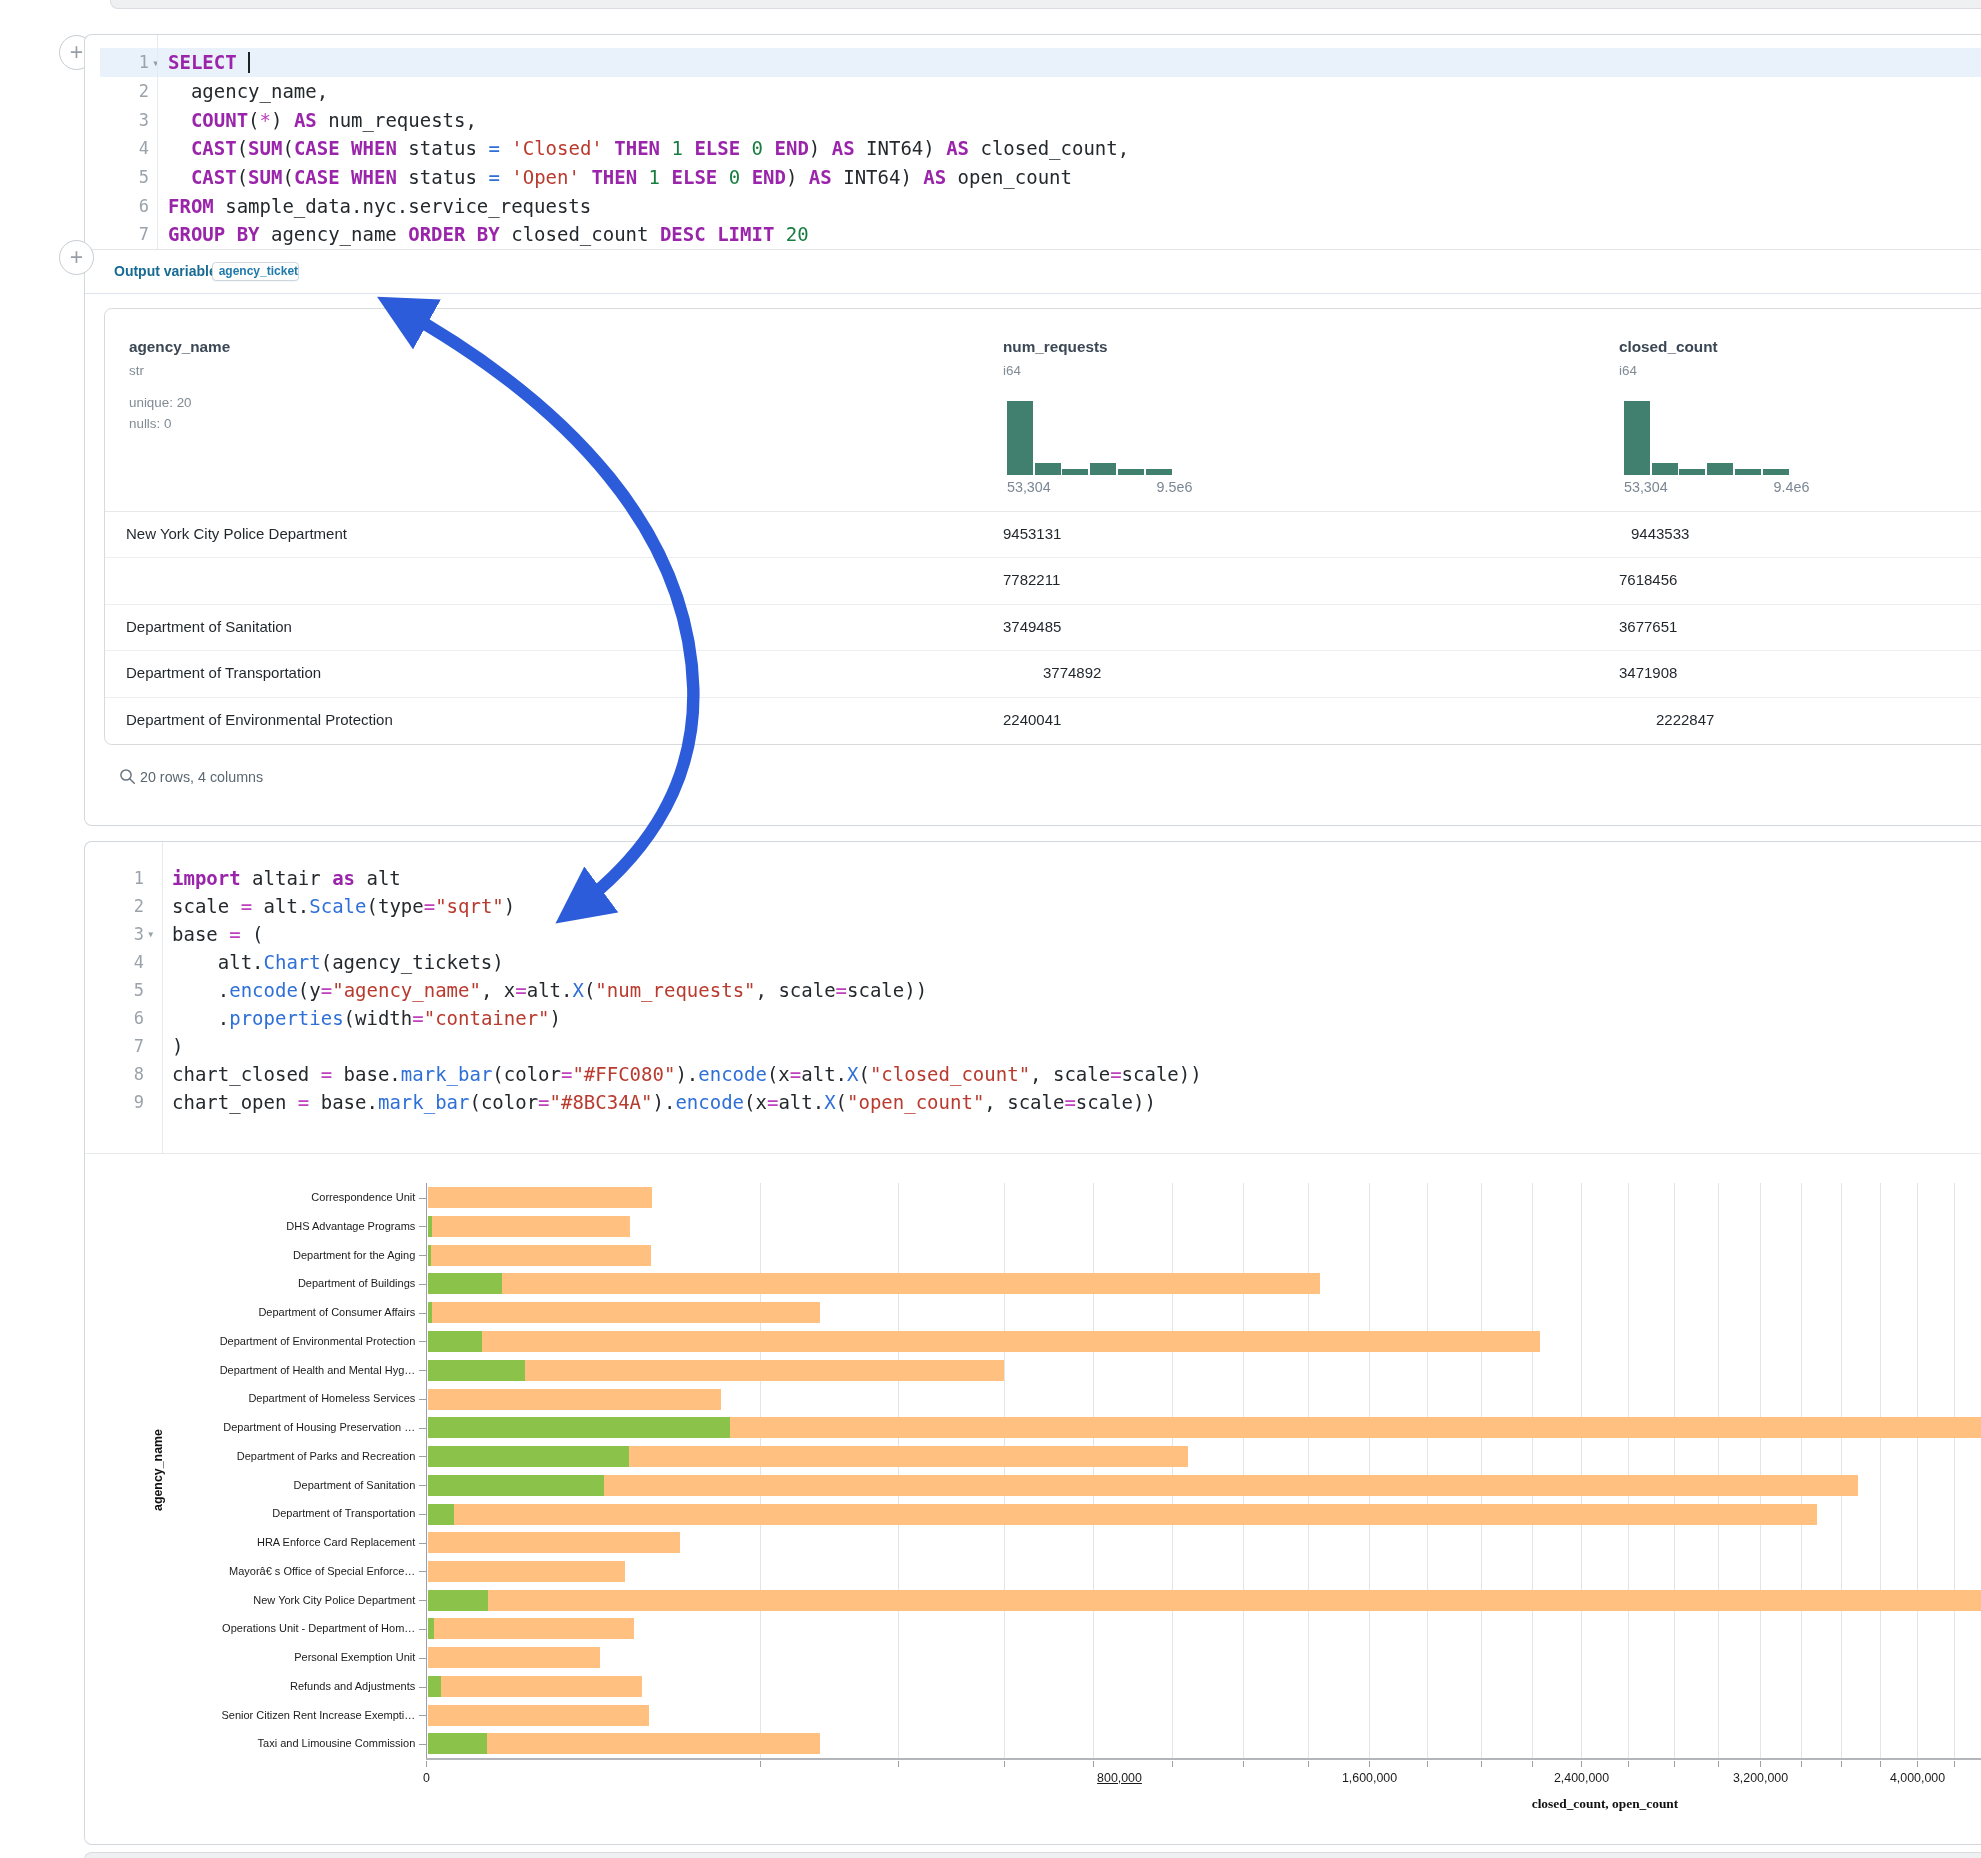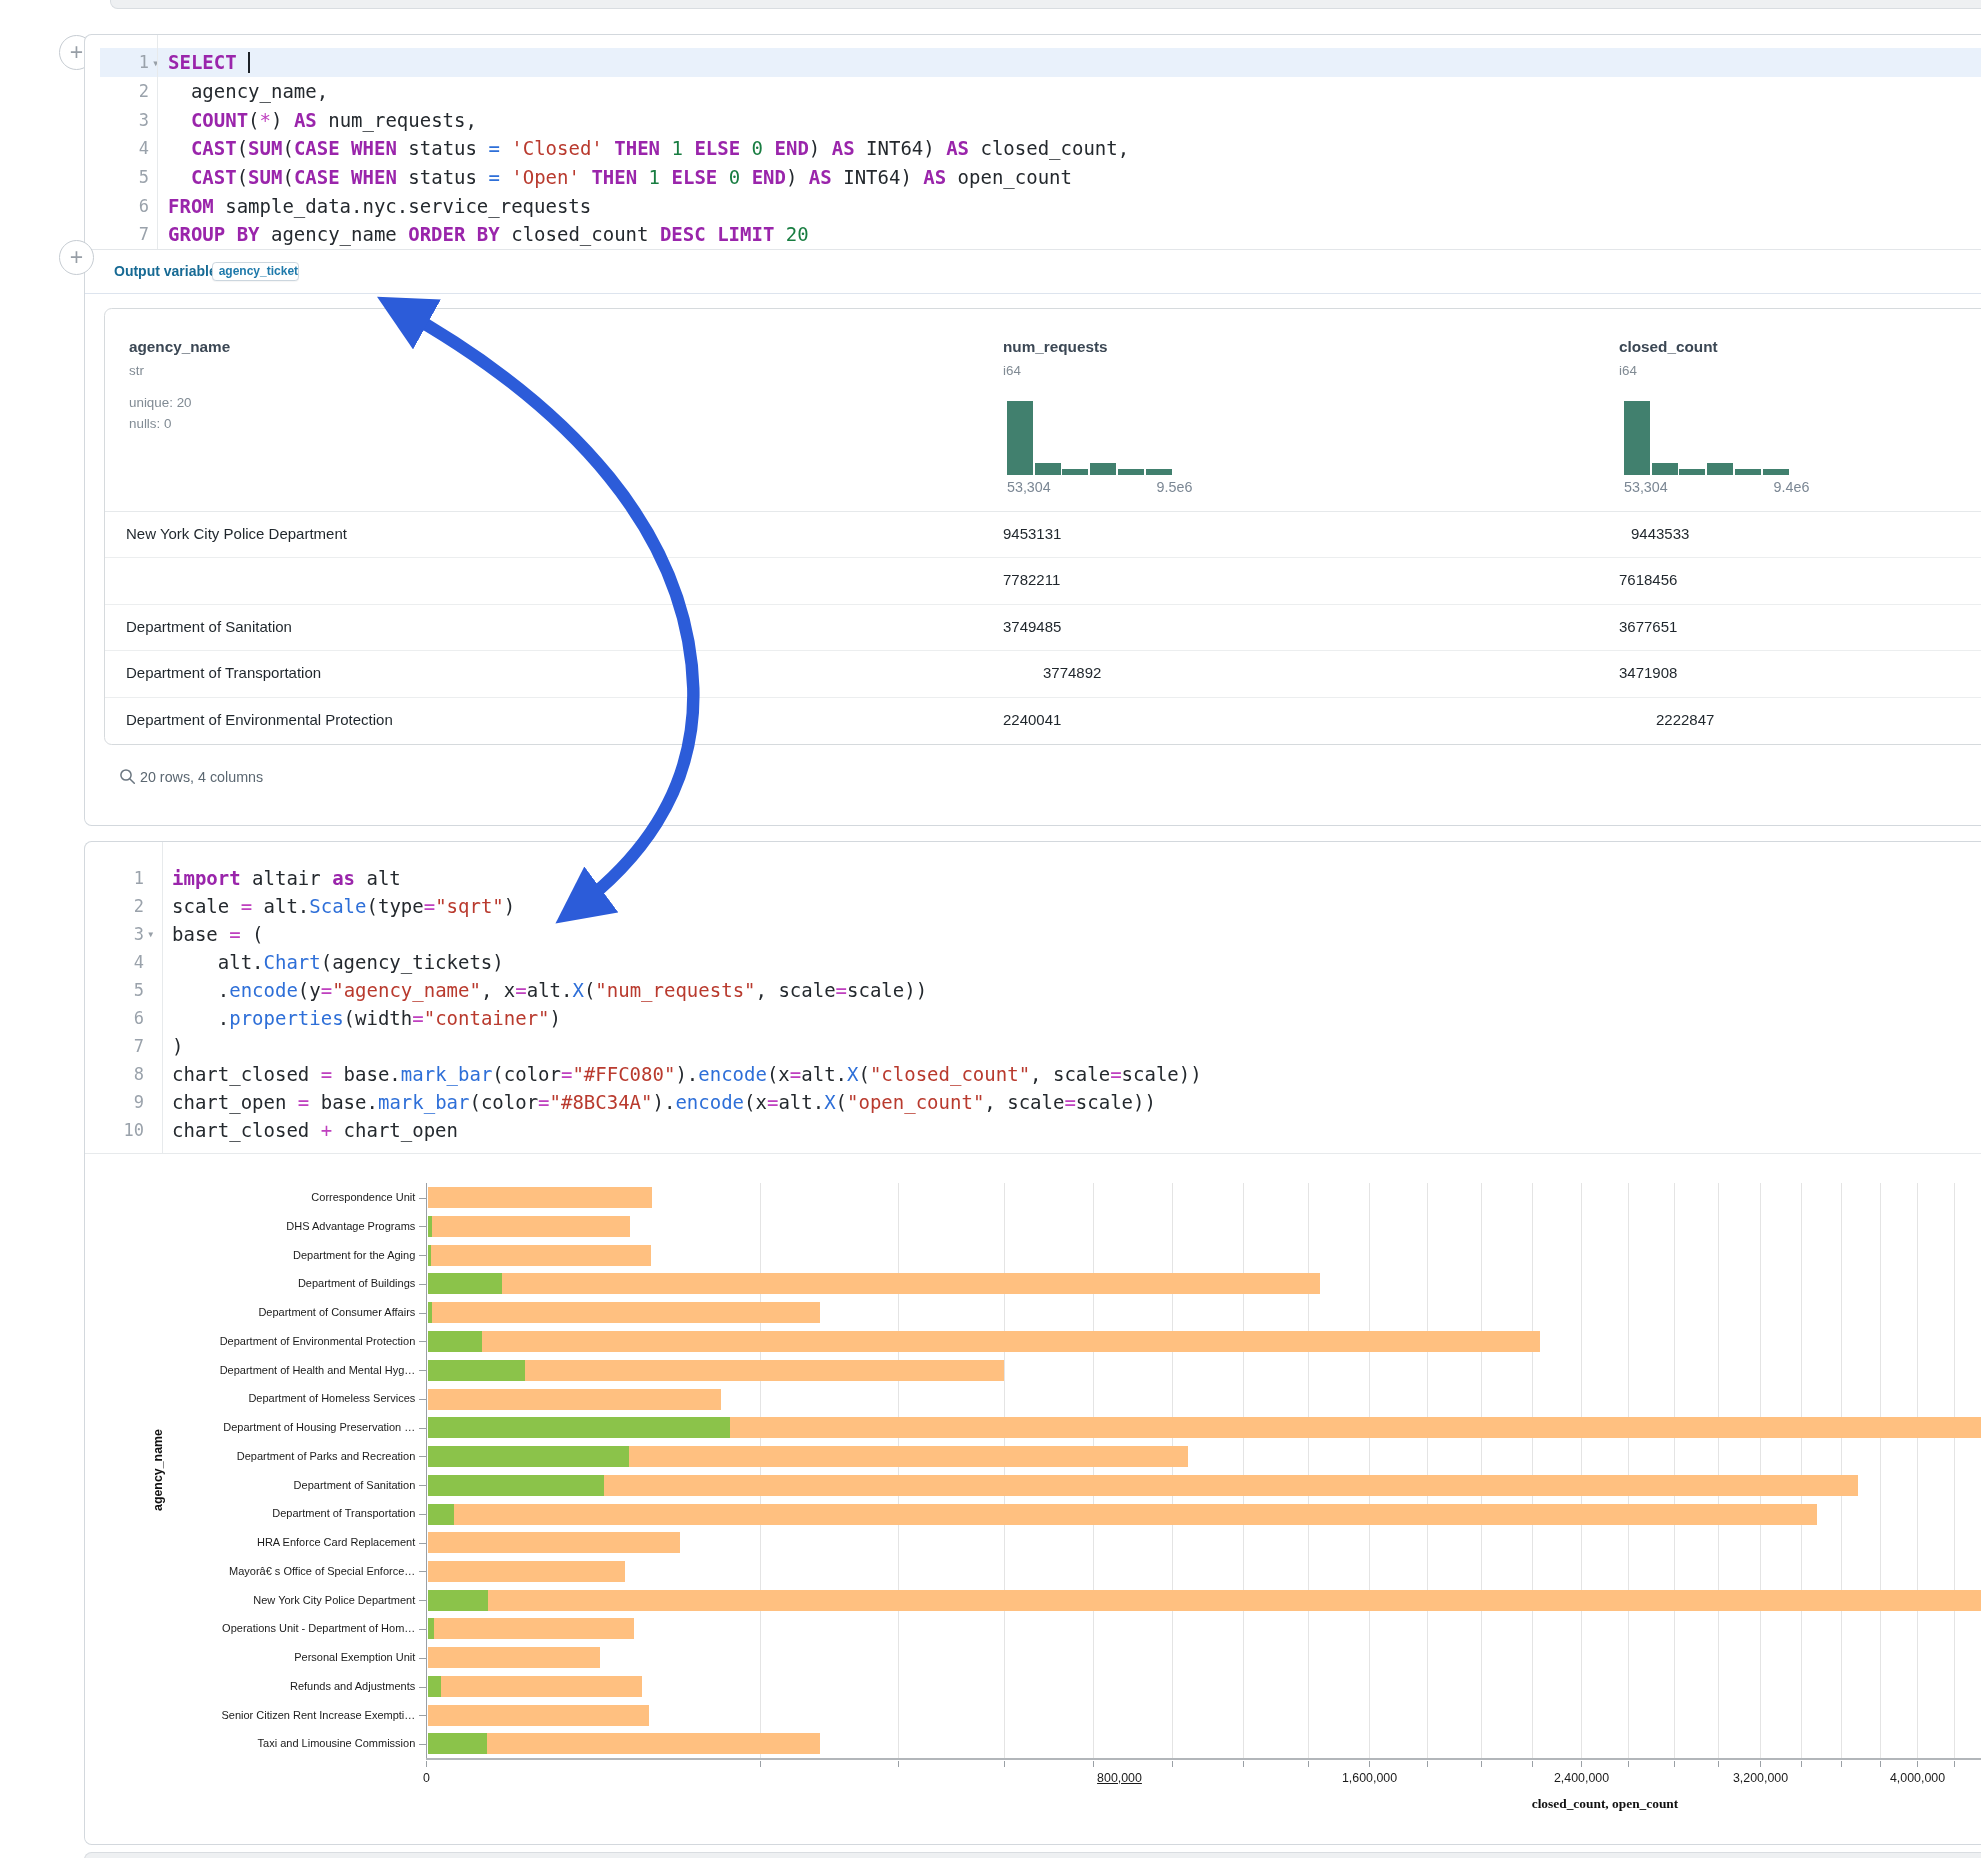--- a/index.html
+++ b/index.html
@@ -168,21 +168,20 @@
     <div class="code-area" id="py-code" style="height:311px;">
         <div class="code-line" style="top: 22px; height: 28px; line-height: 28px;"><span class="ln" style="width: 59px;">1</span><span class="toks" style="left: 87px;"><span class="tk-k">import</span><span class="tk-p"> altair </span><span class="tk-k">as</span><span class="tk-p"> alt</span></span></div>
         <div class="code-line" style="top: 50px; height: 28px; line-height: 28px;"><span class="ln" style="width: 59px;">2</span><span class="toks" style="left: 87px;"><span class="tk-p">scale </span><span class="tk-o">=</span><span class="tk-p"> alt.</span><span class="tk-f">Scale</span><span class="tk-p">(type</span><span class="tk-o">=</span><span class="tk-s">"sqrt"</span><span class="tk-p">)</span></span></div>
         <div class="code-line" style="top: 78px; height: 28px; line-height: 28px;"><span class="ln" style="width: 59px;">3</span><span class="chev" style="left: 62px;">▾</span><span class="toks" style="left: 87px;"><span class="tk-p">base </span><span class="tk-o">=</span><span class="tk-p"> (</span></span></div>
         <div class="code-line" style="top: 106px; height: 28px; line-height: 28px;"><span class="ln" style="width: 59px;">4</span><span class="toks" style="left: 87px;"><span class="tk-p">    alt.</span><span class="tk-f">Chart</span><span class="tk-p">(agency_tickets)</span></span></div>
         <div class="code-line" style="top: 134px; height: 28px; line-height: 28px;"><span class="ln" style="width: 59px;">5</span><span class="toks" style="left: 87px;"><span class="tk-p">    .</span><span class="tk-f">encode</span><span class="tk-p">(y</span><span class="tk-o">=</span><span class="tk-s">"agency_name"</span><span class="tk-p">, x</span><span class="tk-o">=</span><span class="tk-p">alt.</span><span class="tk-f">X</span><span class="tk-p">(</span><span class="tk-s">"num_requests"</span><span class="tk-p">, scale</span><span class="tk-o">=</span><span class="tk-p">scale))</span></span></div>
         <div class="code-line" style="top: 162px; height: 28px; line-height: 28px;"><span class="ln" style="width: 59px;">6</span><span class="toks" style="left: 87px;"><span class="tk-p">    .</span><span class="tk-f">properties</span><span class="tk-p">(width</span><span class="tk-o">=</span><span class="tk-s">"container"</span><span class="tk-p">)</span></span></div>
         <div class="code-line" style="top: 190px; height: 28px; line-height: 28px;"><span class="ln" style="width: 59px;">7</span><span class="toks" style="left: 87px;"><span class="tk-p">)</span></span></div>
         <div class="code-line" style="top: 218px; height: 28px; line-height: 28px;"><span class="ln" style="width: 59px;">8</span><span class="toks" style="left: 87px;"><span class="tk-p">chart_closed </span><span class="tk-o">=</span><span class="tk-p"> base.</span><span class="tk-f">mark_bar</span><span class="tk-p">(color</span><span class="tk-o">=</span><span class="tk-s">"#FFC080"</span><span class="tk-p">).</span><span class="tk-f">encode</span><span class="tk-p">(x</span><span class="tk-o">=</span><span class="tk-p">alt.</span><span class="tk-f">X</span><span class="tk-p">(</span><span class="tk-s">"closed_count"</span><span class="tk-p">, scale</span><span class="tk-o">=</span><span class="tk-p">scale))</span></span></div>
         <div class="code-line" style="top: 246px; height: 28px; line-height: 28px;"><span class="ln" style="width: 59px;">9</span><span class="toks" style="left: 87px;"><span class="tk-p">chart_open </span><span class="tk-o">=</span><span class="tk-p"> base.</span><span class="tk-f">mark_bar</span><span class="tk-p">(color</span><span class="tk-o">=</span><span class="tk-s">"#8BC34A"</span><span class="tk-p">).</span><span class="tk-f">encode</span><span class="tk-p">(x</span><span class="tk-o">=</span><span class="tk-p">alt.</span><span class="tk-f">X</span><span class="tk-p">(</span><span class="tk-s">"open_count"</span><span class="tk-p">, scale</span><span class="tk-o">=</span><span class="tk-p">scale))</span></span></div>
-        <div class="code-line" style="top: 274px; height: 28px; line-height: 28px;"><span class="ln" style="width: 59px;">10</span><span class="toks" style="left: 87px;"><span class="tk-p">chart_closed </span><span class="tk-o">+</span><span class="tk-p"> chart_open</span></span></div>
       </div>
     <div class="gutter-sep" style="left:77px;height:311px;"></div>
     <div style="position:absolute;left:0;right:0;top:311px;height:1px;background:#e7eaec;"></div>
 
     <div id="chart">
         <div class="gridline" style="left: 675px; top: 24px; height: 576px;"></div>
         <div class="gridline" style="left: 813px; top: 24px; height: 576px;"></div>
         <div class="gridline" style="left: 919px; top: 24px; height: 576px;"></div>
         <div class="gridline" style="left: 1008px; top: 24px; height: 576px;"></div>
         <div class="gridline" style="left: 1087px; top: 24px; height: 576px;"></div>

